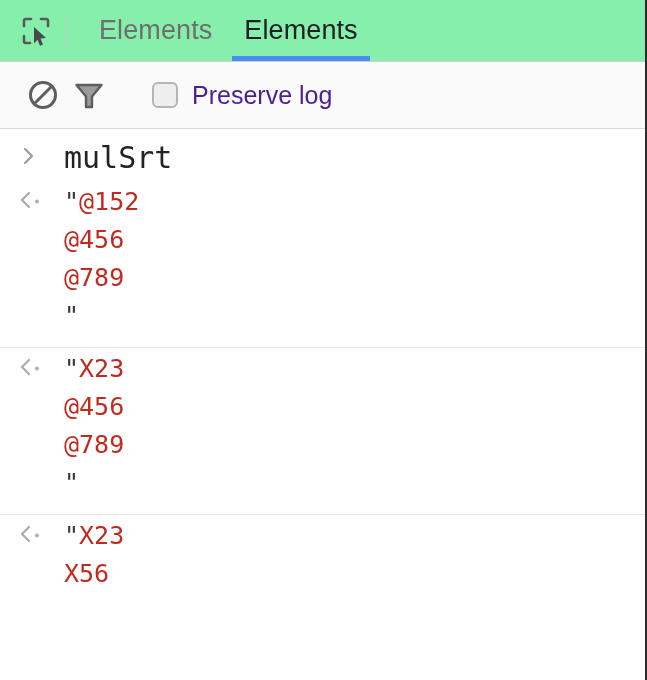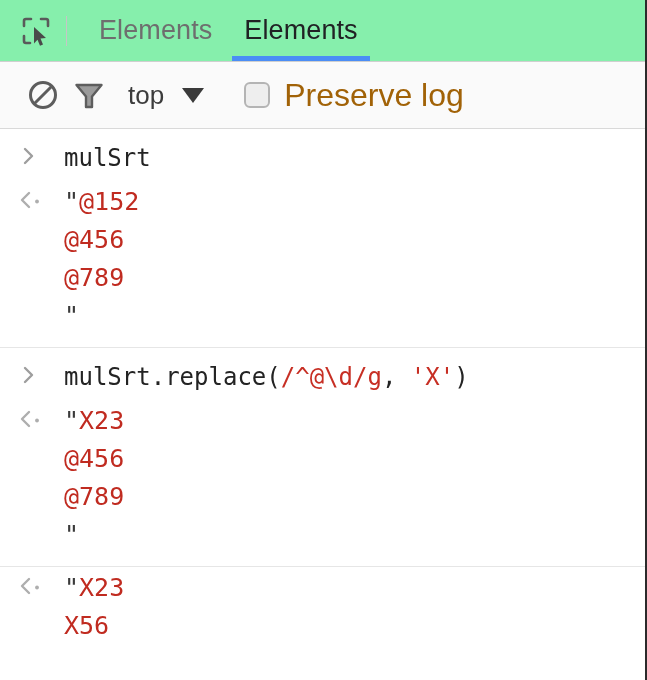--- a/index.html
+++ b/index.html
@@ -135,22 +135,22 @@
   }
   .checkbox {
     width: 26px;
     height: 26px;
     border: 2px solid #b4b4b4;
     border-radius: 6px;
     background: #eeeeee;
     flex: 0 0 auto;
   }
   .preserve-label {
-    font-size: 32px;
-    color: #a16207;
+    font-size: 25px;
+    color: #4c1d95;
     margin-left: 14px;
     white-space: nowrap;
   }
 
   
   .console {
     background: #ffffff;
   }
 
   .group {
@@ -172,21 +172,21 @@
     flex: 0 0 auto;
     display: flex;
     justify-content: flex-start;
     align-items: flex-start;
     padding-top: 6px;
   }
   .gutter svg { display: block; }
 
   .code {
     font-family: "DejaVu Sans Mono", "Liberation Mono", monospace;
-    font-size: 24px;
+    font-size: 30px;
     line-height: 38px;
     white-space: pre-wrap;
     word-break: break-word;
     color: #232323;
     padding-left: 6px;
   }
 
   .out {
     font-family: "DejaVu Sans Mono", "Liberation Mono", monospace;
     font-size: 25px;
@@ -241,24 +241,20 @@
     </div>
 
     <div class="tb-icon">
       <span>
         <svg width="34" height="34" viewBox="0 0 34 34">
           <path d="M4.5 7 H29.5 L20 18.5 V29 H14 V18.5 Z" fill="#9b9b9b" stroke="#5d5d5d" stroke-width="2.4" stroke-linejoin="round"></path>
         </svg>
       </span>
     </div>
 
-    <div class="ctx-select">
-      <span class="ctx-label">top</span>
-      <span class="caret"></span>
-    </div>
 
     <div class="preserve">
       <span class="checkbox"></span>
       <span class="preserve-label">Preserve log</span>
     </div>
 
   </div>
 
   <div class="console">
 
@@ -284,30 +280,20 @@
           </span>
         </div>
         <div class="out"><span class="q">"</span><span>@152</span>
 <span>@456</span>
 <span>@789</span>
 <span class="q">"</span></div>
       </div>
     </div>
 
     <div class="group">
-      <div class="row row-input">
-        <div class="gutter">
-          <span>
-            <svg width="22" height="22" viewBox="0 0 22 22">
-              <path d="M7 4 L14 11 L7 18" fill="none" stroke="#9e9e9e" stroke-width="2.4" stroke-linecap="round" stroke-linejoin="round"></path>
-            </svg>
-          </span>
-        </div>
-        <div class="code"><span class="tok-dark">mulSrt.replace(</span><span class="tok-red">/^@\d/g</span><span class="tok-dark">, </span><span class="tok-red">'X'</span><span class="tok-dark">)</span></div>
-      </div>
 
       <div class="row row-output">
         <div class="gutter">
           <span>
             <svg width="26" height="22" viewBox="0 0 26 22">
               <path d="M11 4 L4 11 L11 18" fill="none" stroke="#aeaeae" stroke-width="2.4" stroke-linecap="round" stroke-linejoin="round"></path>
               <circle cx="19" cy="12.5" r="1.9" fill="#aeaeae"></circle>
             </svg>
           </span>
         </div>

